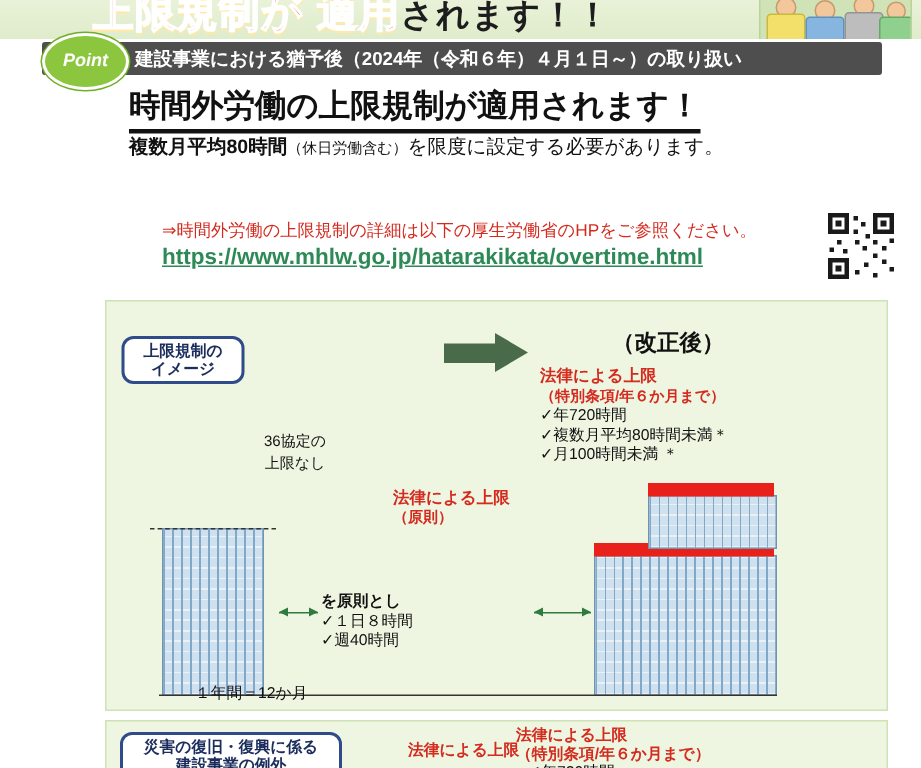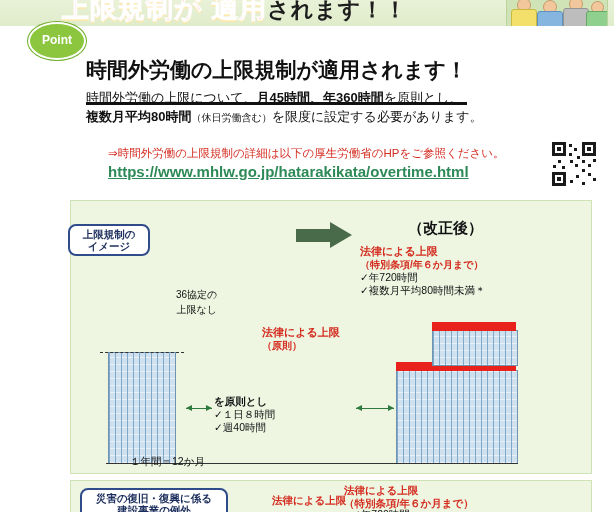--- a/index.html
+++ b/index.html
@@ -44,28 +44,28 @@
     position:absolute;left:62px;top:3px;color:#fff;font-size:12.5px;font-weight:bold;
     white-space:nowrap;
   }
   .point-badge{
     position:absolute;left:28px;top:22px;width:54px;height:34px;border-radius:50%;
     background:#8cc63f;border:2px solid #fff;
     box-shadow:0 0 0 1px #6fae28;
   }
   .point-badge span{
     position:absolute;left:0;top:9px;width:54px;text-align:center;
-    color:#fff;font-size:12px;font-weight:bold;
+    color:#fff;font-size:12px;font-weight:bold;font-style:italic;
   }
 
   
   .headline{
     position:absolute;left:86px;top:56px;
     font-size:21px;font-weight:bold;color:#111;letter-spacing:0px;white-space:nowrap;
-    border-bottom:3px solid #111;padding-bottom:18px;
+    border-bottom:3px solid #111;padding-bottom:2px;
   }
 
   
   .body-text{position:absolute;left:86px;top:88px;width:470px;font-size:13px;line-height:19px;color:#111;}
   .body-text .em{font-weight:bold;color:#111;}
   .body-text .sm{font-size:10px;}
   .note-red{
     position:absolute;left:108px;top:146px;font-size:11.5px;color:#d42b1f;white-space:nowrap;
   }
   .url-link{
@@ -160,30 +160,30 @@
       <span class="p-body" style="left:4px;top:16px;width:24px;height:18px;background:#f2e06a;border:1px solid #cbb83f;"></span>
       <span class="p-head" style="left:36px;top:7px;width:12px;height:12px;background:#f2c79b;border:1px solid #c89a6b;"></span>
       <span class="p-body" style="left:30px;top:18px;width:24px;height:16px;background:#86b6e0;border:1px solid #5d92c0;"></span>
       <span class="p-head" style="left:62px;top:4px;width:12px;height:12px;background:#f2c79b;border:1px solid #c89a6b;"></span>
       <span class="p-body" style="left:56px;top:15px;width:24px;height:19px;background:#bdbdbd;border:1px solid #949494;"></span>
       <span class="p-head" style="left:84px;top:8px;width:11px;height:11px;background:#f2c79b;border:1px solid #c89a6b;"></span>
       <span class="p-body" style="left:79px;top:18px;width:21px;height:16px;background:#8fd08f;border:1px solid #64a964;"></span>
     </div>
   </div>
 
+  <div class="pointbar">
+    <div class="pointbar-text">建設事業における猶予後（2024年（令和６年）４月１日～）の取り扱い</div>
+  </div>
   <div class="point-badge">
     <span>Point</span>
   </div>
 
   <div class="headline">時間外労働の上限規制が適用されます！</div>
 
   <div class="body-text">
-    <div>
-      <span>時間外労働の上限について、</span><span class="em">月45時間、年360時間</span><span>を原則とし、</span>
-    </div>
     <div>
       <span class="em">複数月平均80時間</span><span class="sm">（休日労働含む）</span><span>を限度に設定する必要があります。</span>
     </div>
   </div>
   <div class="note-red">⇒時間外労働の上限規制の詳細は以下の厚生労働省のHPをご参照ください。</div>
   <a class="url-link" href="#">https://www.mhlw.go.jp/hatarakikata/overtime.html</a>
 
   <div class="qrcode">
     <i style="left:0;top:0;width:14px;height:14px;"></i>
     <i style="left:3px;top:3px;width:8px;height:8px;background:#fff;"></i>
@@ -209,21 +209,21 @@
     <i style="left:30px;top:40px;width:3px;height:3px;"></i>
     <i style="left:24px;top:33px;width:3px;height:3px;"></i>
     <i style="left:18px;top:38px;width:3px;height:3px;"></i>
     <i style="left:6px;top:18px;width:3px;height:3px;"></i>
     <i style="left:1px;top:23px;width:3px;height:3px;"></i>
     <i style="left:10px;top:24px;width:3px;height:3px;"></i>
   </div>
 
   <div class="panel"></div>
 
-  <div class="chip" style="left:68px;top:224px;width:78px;height:28px;">
+  <div class="chip" style="left:81px;top:224px;width:78px;height:28px;">
     <span>
       <span>上限規制の</span><br>
       <span>イメージ</span>
     </span>
   </div>
 
   <div class="label-after">（改正後）</div>
 
   <div class="arrow">
     <span class="shaft"></span>
@@ -233,20 +233,21 @@
   <div class="no36">
     <span>36協定の</span><br>
     <span>上限なし</span>
   </div>
 
   <div class="red-block" style="left:360px;top:245px;width:160px;">
     <span class="ttl">法律による上限</span>
     <span class="sub">（特別条項/年６か月まで）</span>
     <span class="ck">✓年720時間</span>
     <span class="ck">✓複数月平均80時間未満＊</span>
+    <span class="ck">✓月100時間未満 ＊</span>
   </div>
 
   <div class="red-block" style="left:262px;top:326px;width:120px;">
     <span class="ttl">法律による上限</span>
     <span class="sub">（原則）</span>
   </div>
 
   <div class="bar-hatch" style="left:108px;top:352px;width:66px;height:110px;"></div>
   <div class="dash-line" style="left:100px;top:352px;width:84px;"></div>
 

